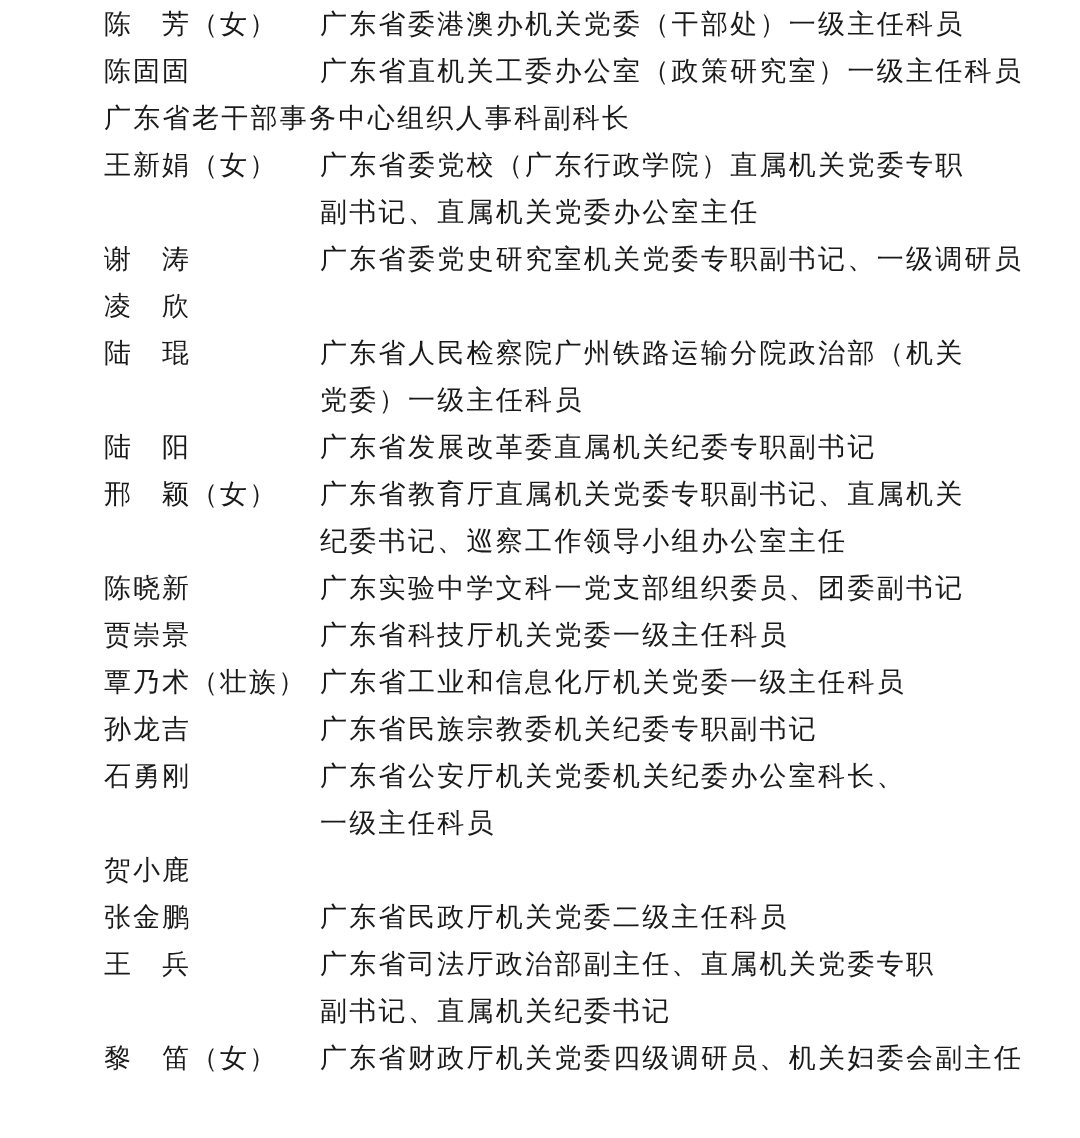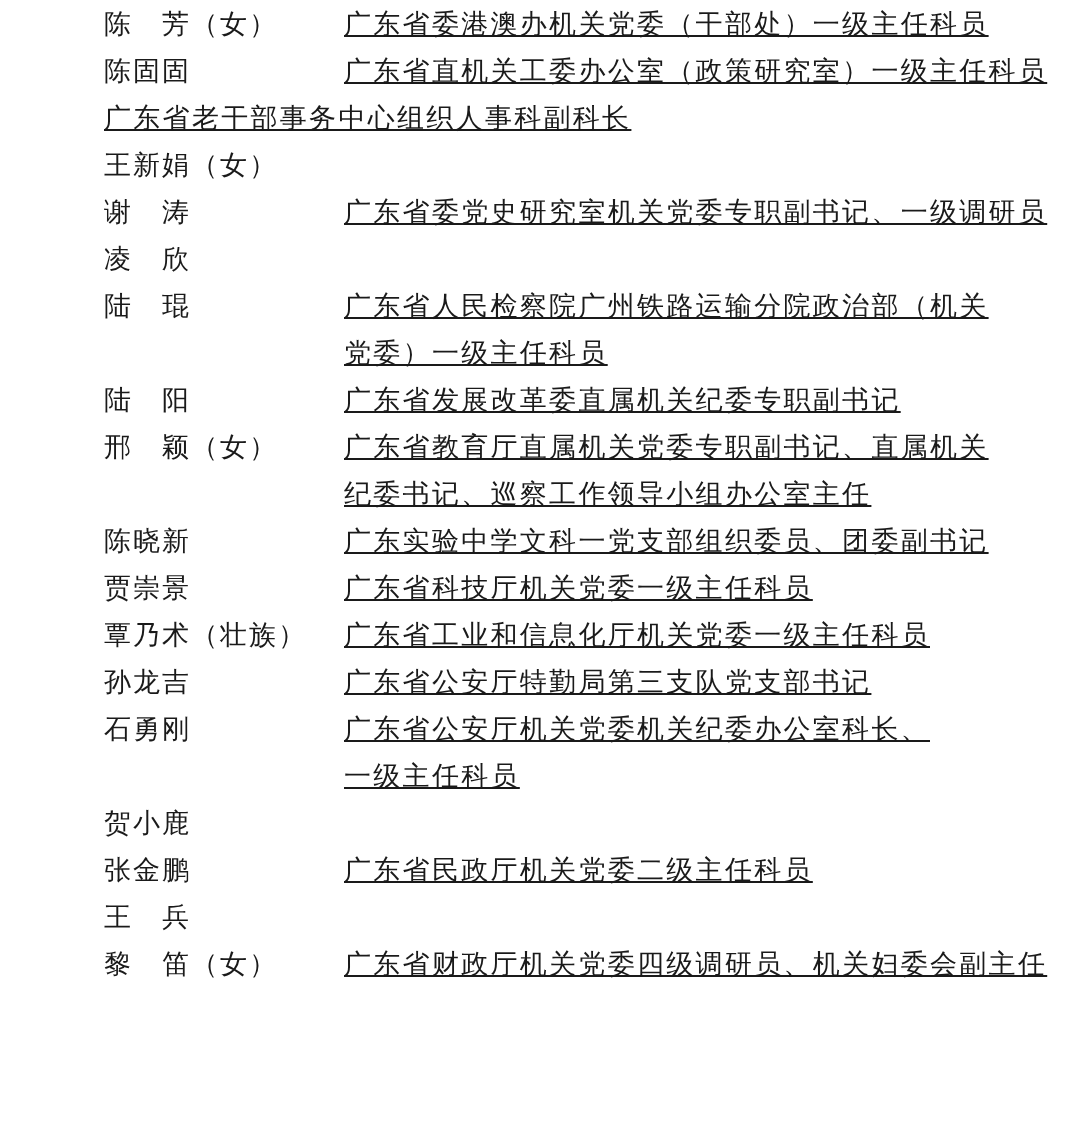--- a/index.html
+++ b/index.html
@@ -2,29 +2,29 @@
 <html><head>
   <meta charset="utf-8">
   <style>
     html, body { margin: 0; padding: 0; background: #ffffff; }
     body {
       width: 1080px; height: 1138px; overflow: hidden; position: relative;
       font-family: "DejaVu Serif", "Liberation Serif", serif;
       color: #1a1a1a;
     }
     .doc { position: absolute; left: 104px; top: 0px; width: 880px; }
-    .entry { display: flex; align-items: flex-start; gap: 24px; }
+    .entry { display: flex; align-items: flex-start; }
     .name {
       width: 216px; flex: 0 0 216px;
       font-size: 27px; line-height: 47px; height: 47px;
       letter-spacing: 2px; white-space: pre;
     }
     .desc {
       flex: 1; font-size: 27px; line-height: 47px;
-      letter-spacing: 2.3px; white-space: normal; word-break: break-all; text-decoration: underline;
+      letter-spacing: 2.3px; white-space: normal; word-break: break-all;
     }
     .desc .line { display: block; height: 47px; white-space: pre; }
   </style>
 </head>
 <body>
 
 <div class="doc">
   <div class="entry">
     <div class="name">陈　芳（女）</div>
     <div class="desc">
@@ -37,20 +37,24 @@
       <span class="line">广东省直机关工委办公室（政策研究室）一级主任科员</span>
     </div>
   </div>
   <div class="entry">
     <div class="desc">
       <span class="line">广东省老干部事务中心组织人事科副科长</span>
     </div>
   </div>
   <div class="entry">
     <div class="name">王新娟（女）</div>
+    <div class="desc">
+      <span class="line">广东省委党校（广东行政学院）直属机关党委专职</span>
+      <span class="line">副书记、直属机关党委办公室主任</span>
+    </div>
   </div>
   <div class="entry">
     <div class="name">谢　涛</div>
     <div class="desc">
       <span class="line">广东省委党史研究室机关党委专职副书记、一级调研员</span>
     </div>
   </div>
   <div class="entry">
     <div class="name">凌　欣</div>
   </div>
@@ -88,41 +92,45 @@
   </div>
   <div class="entry">
     <div class="name">覃乃术（壮族）</div>
     <div class="desc">
       <span class="line">广东省工业和信息化厅机关党委一级主任科员</span>
     </div>
   </div>
   <div class="entry">
     <div class="name">孙龙吉</div>
     <div class="desc">
-      <span class="line">广东省公安厅特勤局第三支队党支部书记</span>
+      <span class="line">广东省民族宗教委机关纪委专职副书记</span>
     </div>
   </div>
   <div class="entry">
     <div class="name">石勇刚</div>
     <div class="desc">
       <span class="line">广东省公安厅机关党委机关纪委办公室科长、</span>
       <span class="line">一级主任科员</span>
     </div>
   </div>
   <div class="entry">
     <div class="name">贺小鹿</div>
   </div>
   <div class="entry">
     <div class="name">张金鹏</div>
     <div class="desc">
       <span class="line">广东省民政厅机关党委二级主任科员</span>
     </div>
   </div>
   <div class="entry">
     <div class="name">王　兵</div>
+    <div class="desc">
+      <span class="line">广东省司法厅政治部副主任、直属机关党委专职</span>
+      <span class="line">副书记、直属机关纪委书记</span>
+    </div>
   </div>
   <div class="entry">
     <div class="name">黎　笛（女）</div>
     <div class="desc">
       <span class="line">广东省财政厅机关党委四级调研员、机关妇委会副主任</span>
     </div>
   </div>
 </div>
 
 </body></html>

